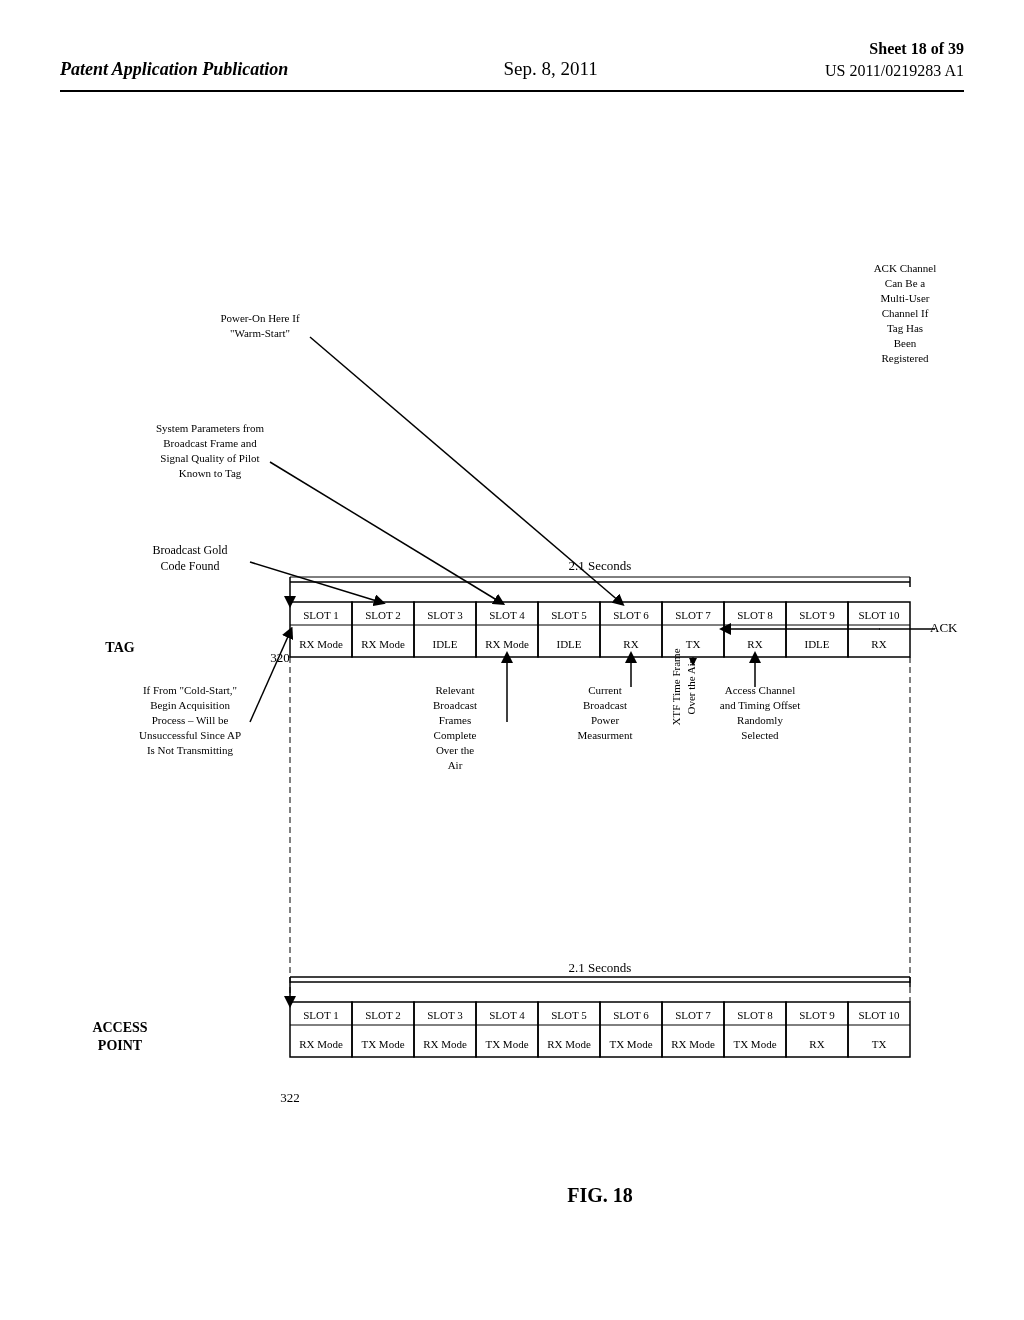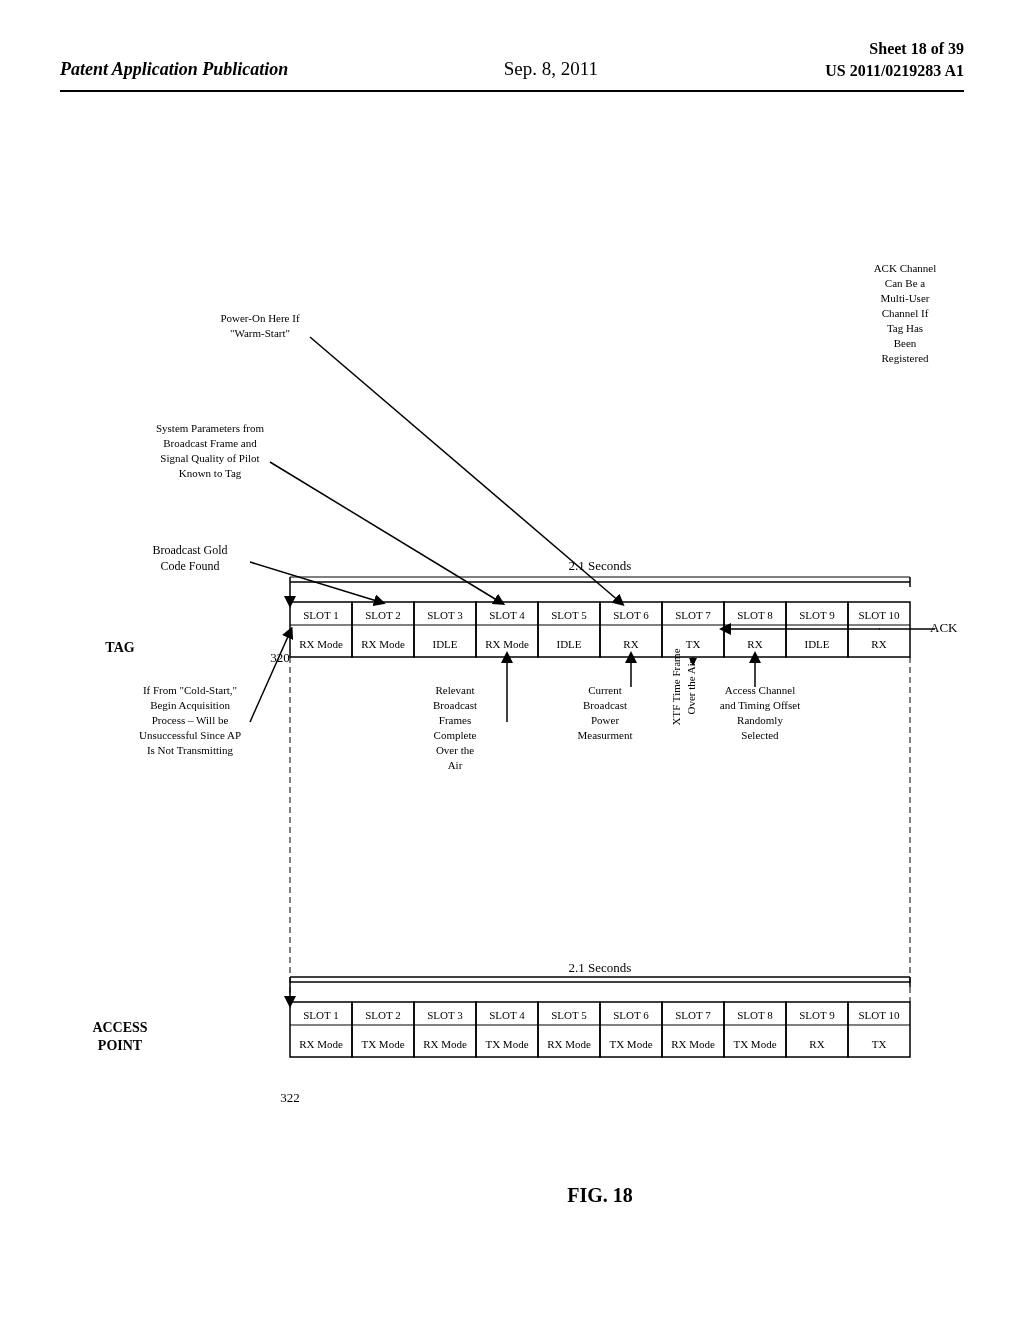--- a/index.html
+++ b/index.html
@@ -33,21 +33,21 @@
       font-size: 18px;
       font-weight: bold;
       font-style: italic;
     }
     .header-center {
       font-size: 19px;
       text-align: center;
     }
     .header-right {
       font-size: 16px;
-      font-weight: bold;
+      font-weight: normal;
       margin-left: 12px;
     }
     .header-sheet {
       font-size: 16px;
       font-weight: bold;
     }
 
     
     .diagram-area {
       position: relative;

